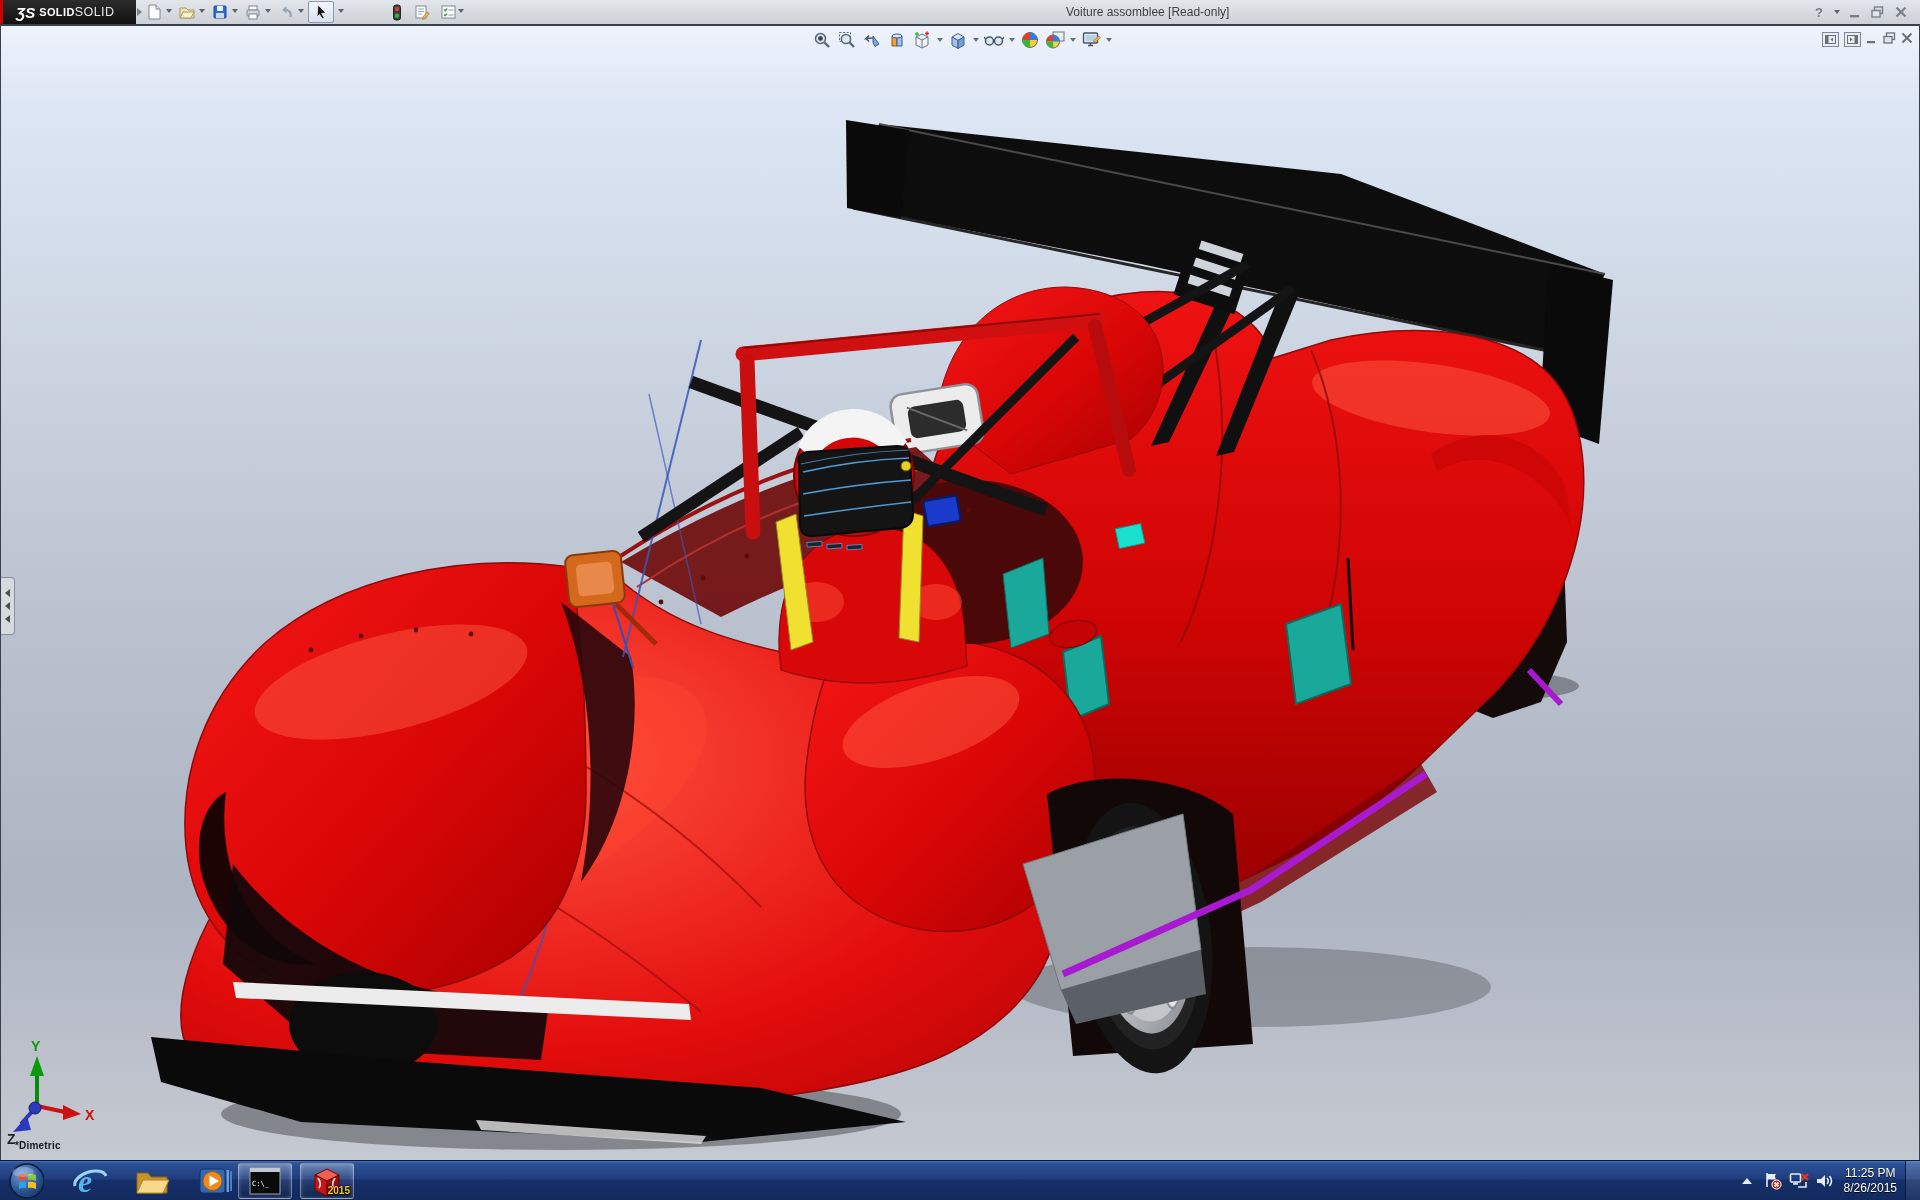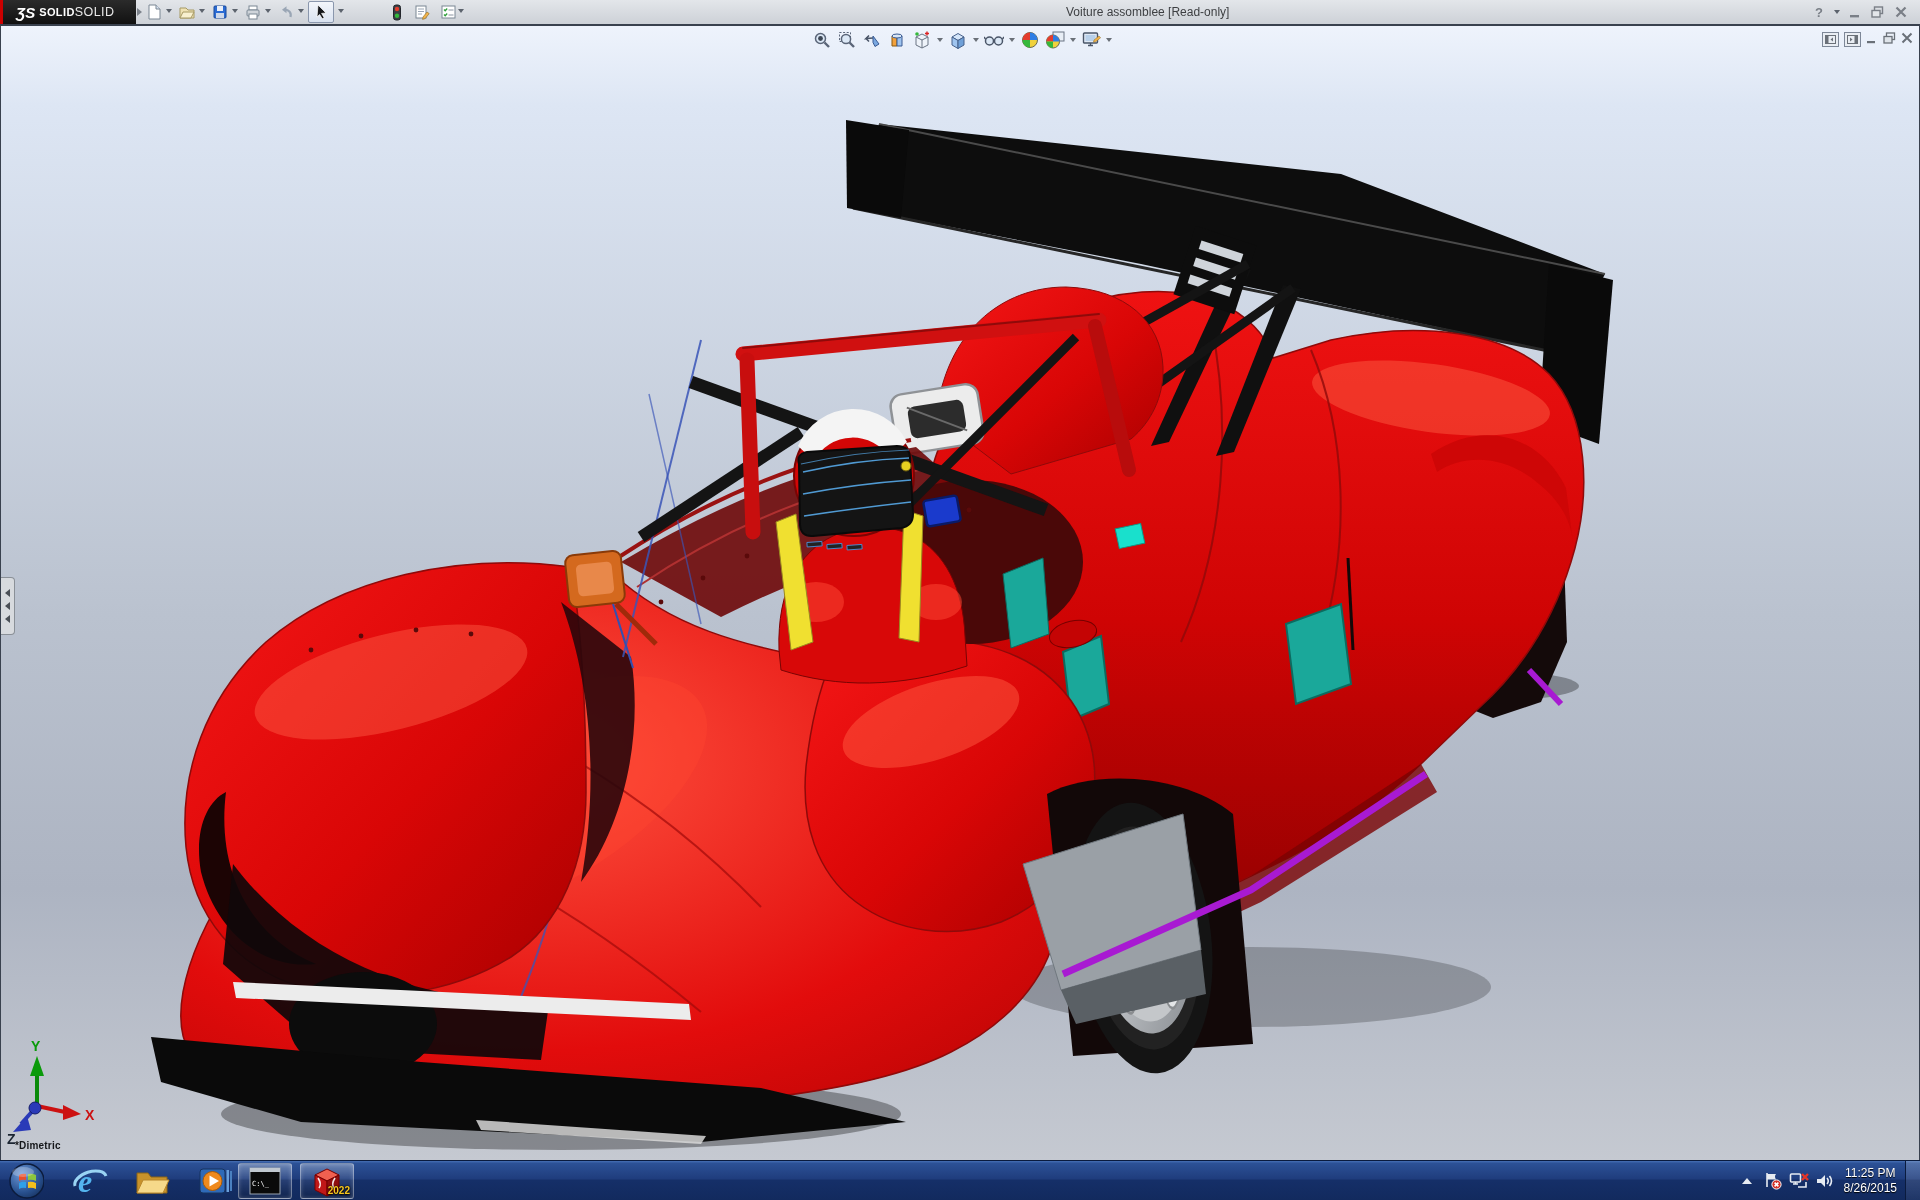--- a/index.html
+++ b/index.html
@@ -556,21 +556,21 @@
     </svg>
     <span class="cmd-label">C:\_</span>
   </span>
   <span class="tk-btn" style="left:300px">
     <svg width="36" height="34">
       <path d="M6 11 18 5 30 11 18 17 Z" fill="#f06050" stroke="#700"></path>
       <path d="M6 11 18 17 18 32 6 26 Z" fill="#c01818" stroke="#700"></path>
       <path d="M30 11 18 17 18 32 30 26 Z" fill="#8f0f0f" stroke="#700"></path>
       <path d="M9 14 Q13 20 10 24 M26 14 Q22 20 25 24" stroke="#fff" stroke-width="1.6" fill="none" opacity=".9"></path>
     </svg>
-    <span class="sw-badge">2022</span>
+    <span class="sw-badge">2015</span>
   </span>
 
   <div class="tray">
     <span class="tray-i">
       <svg width="14" height="10">
           <path d="M2 8 7 2 12 8 Z" fill="#e6ebf2"></path>
         </svg>
       </span>
     <span class="tray-i">
       <svg width="20" height="20">

